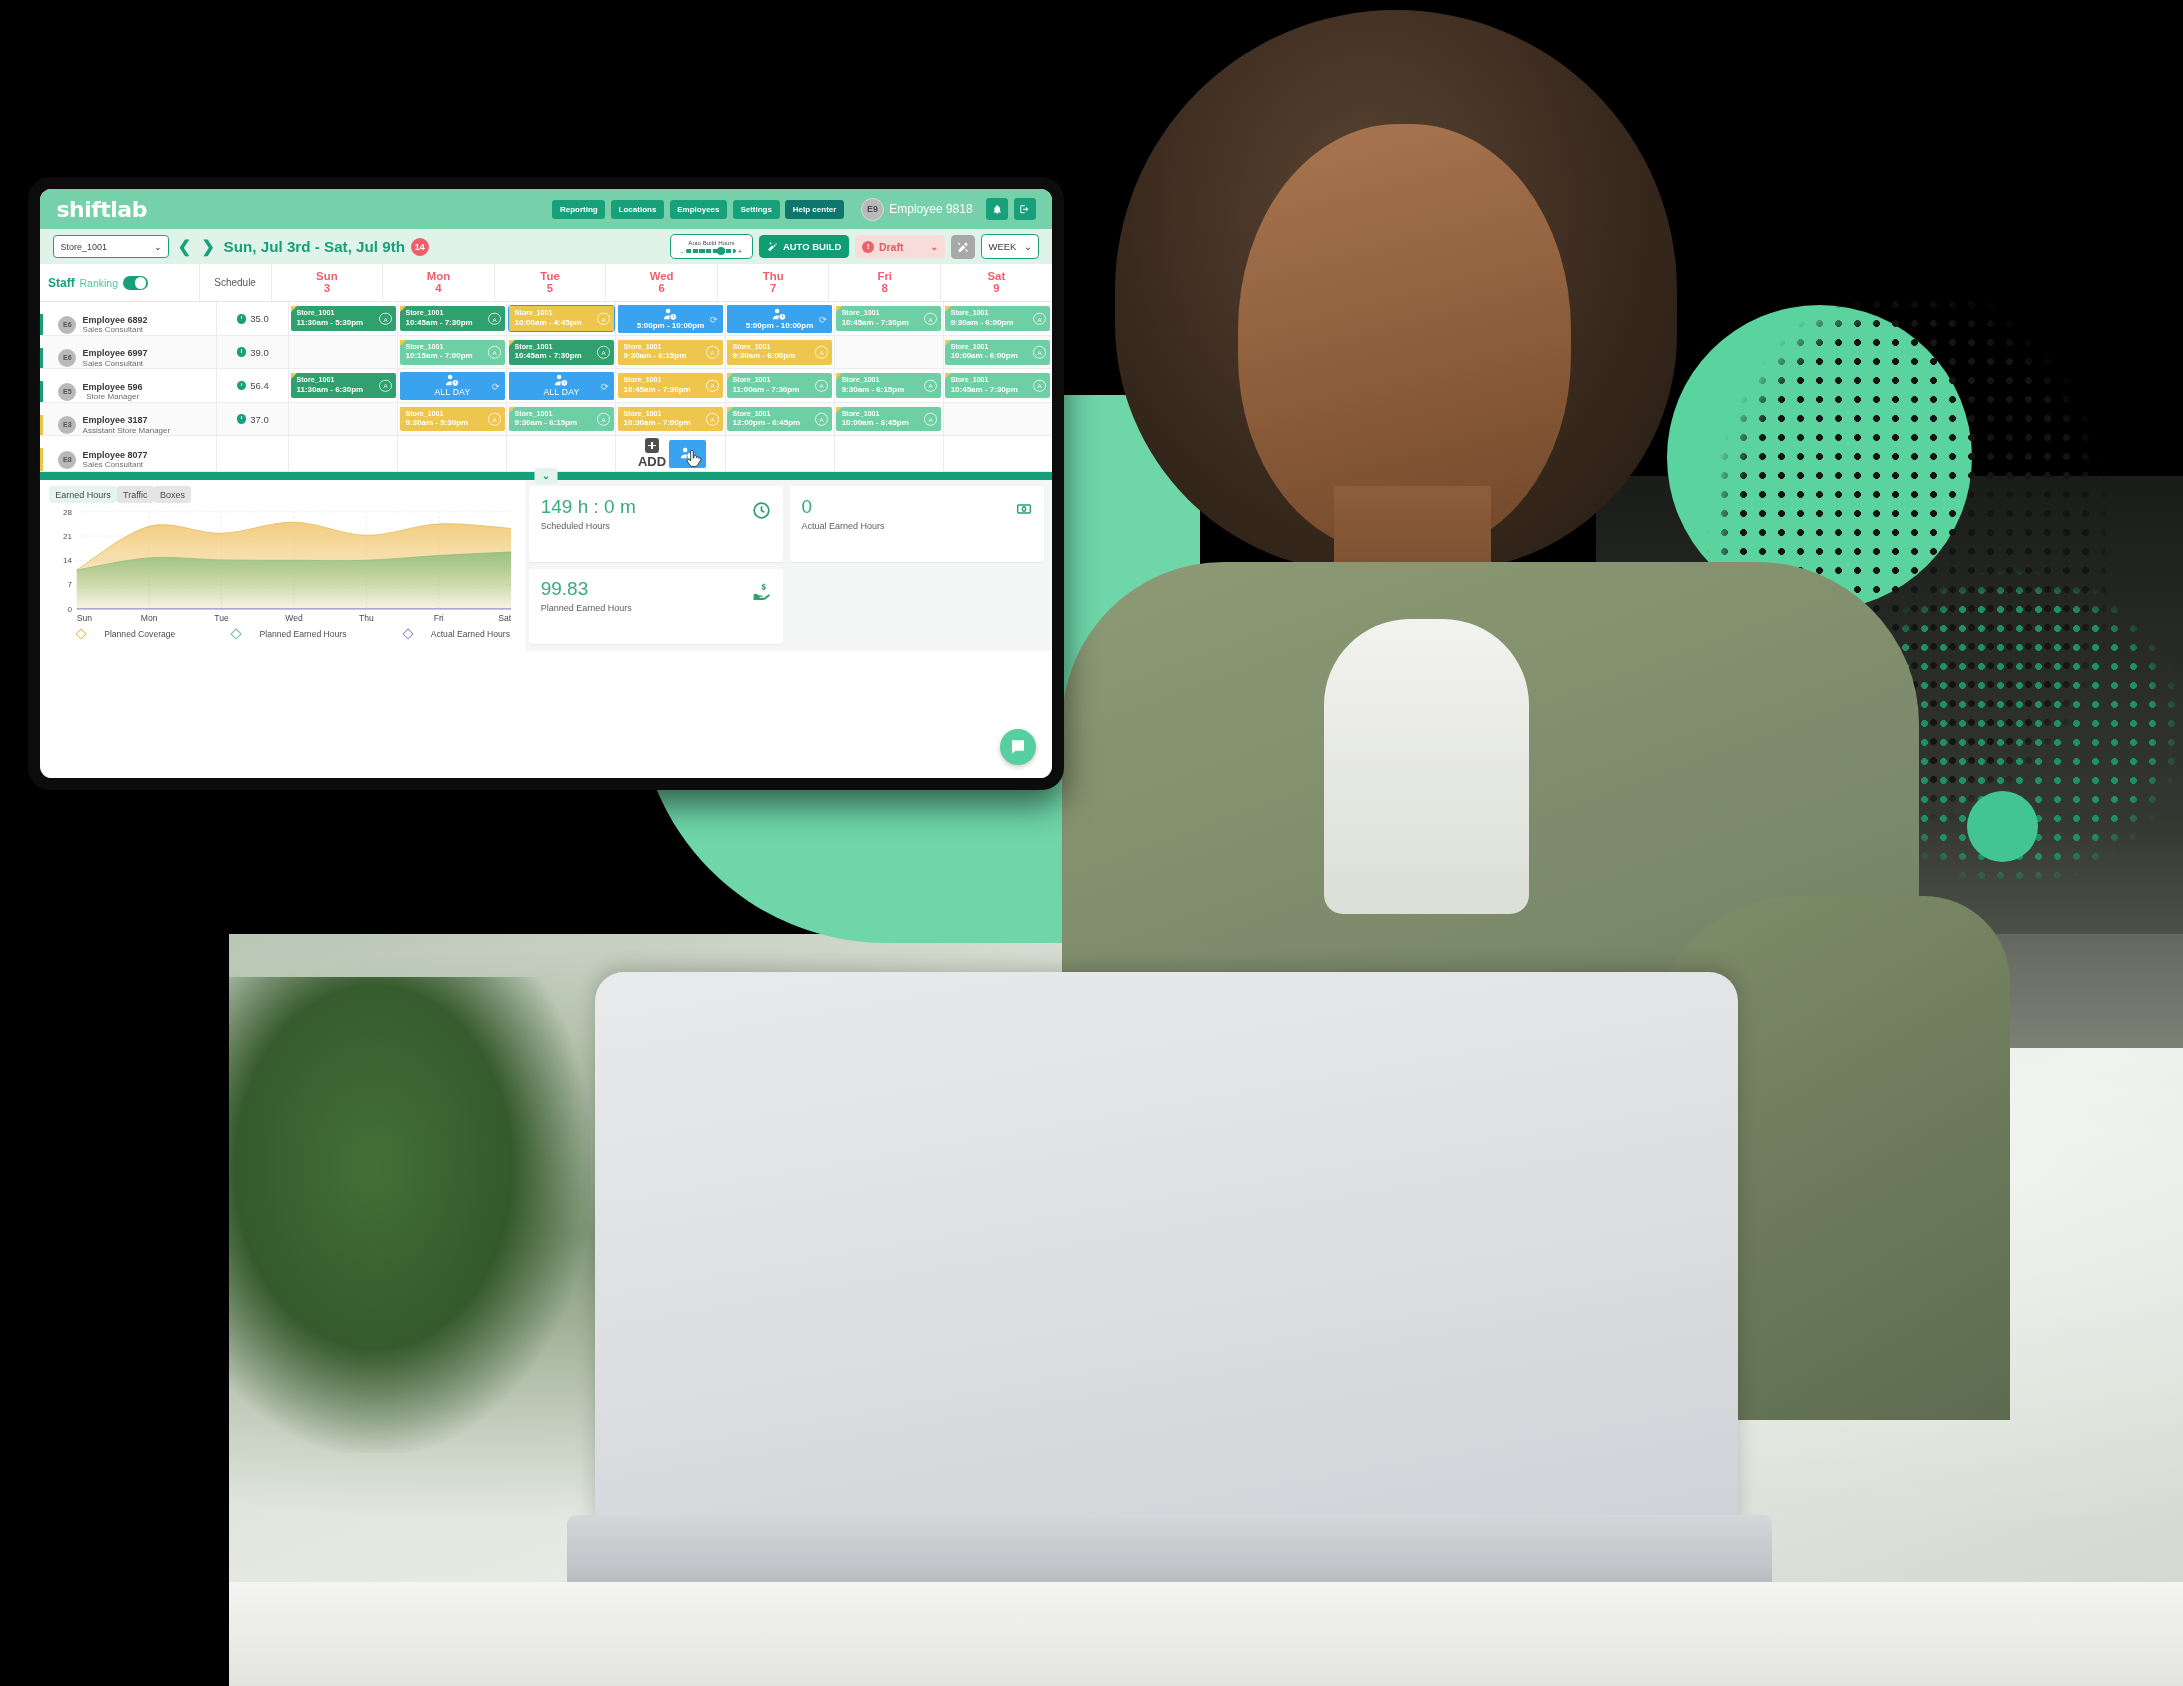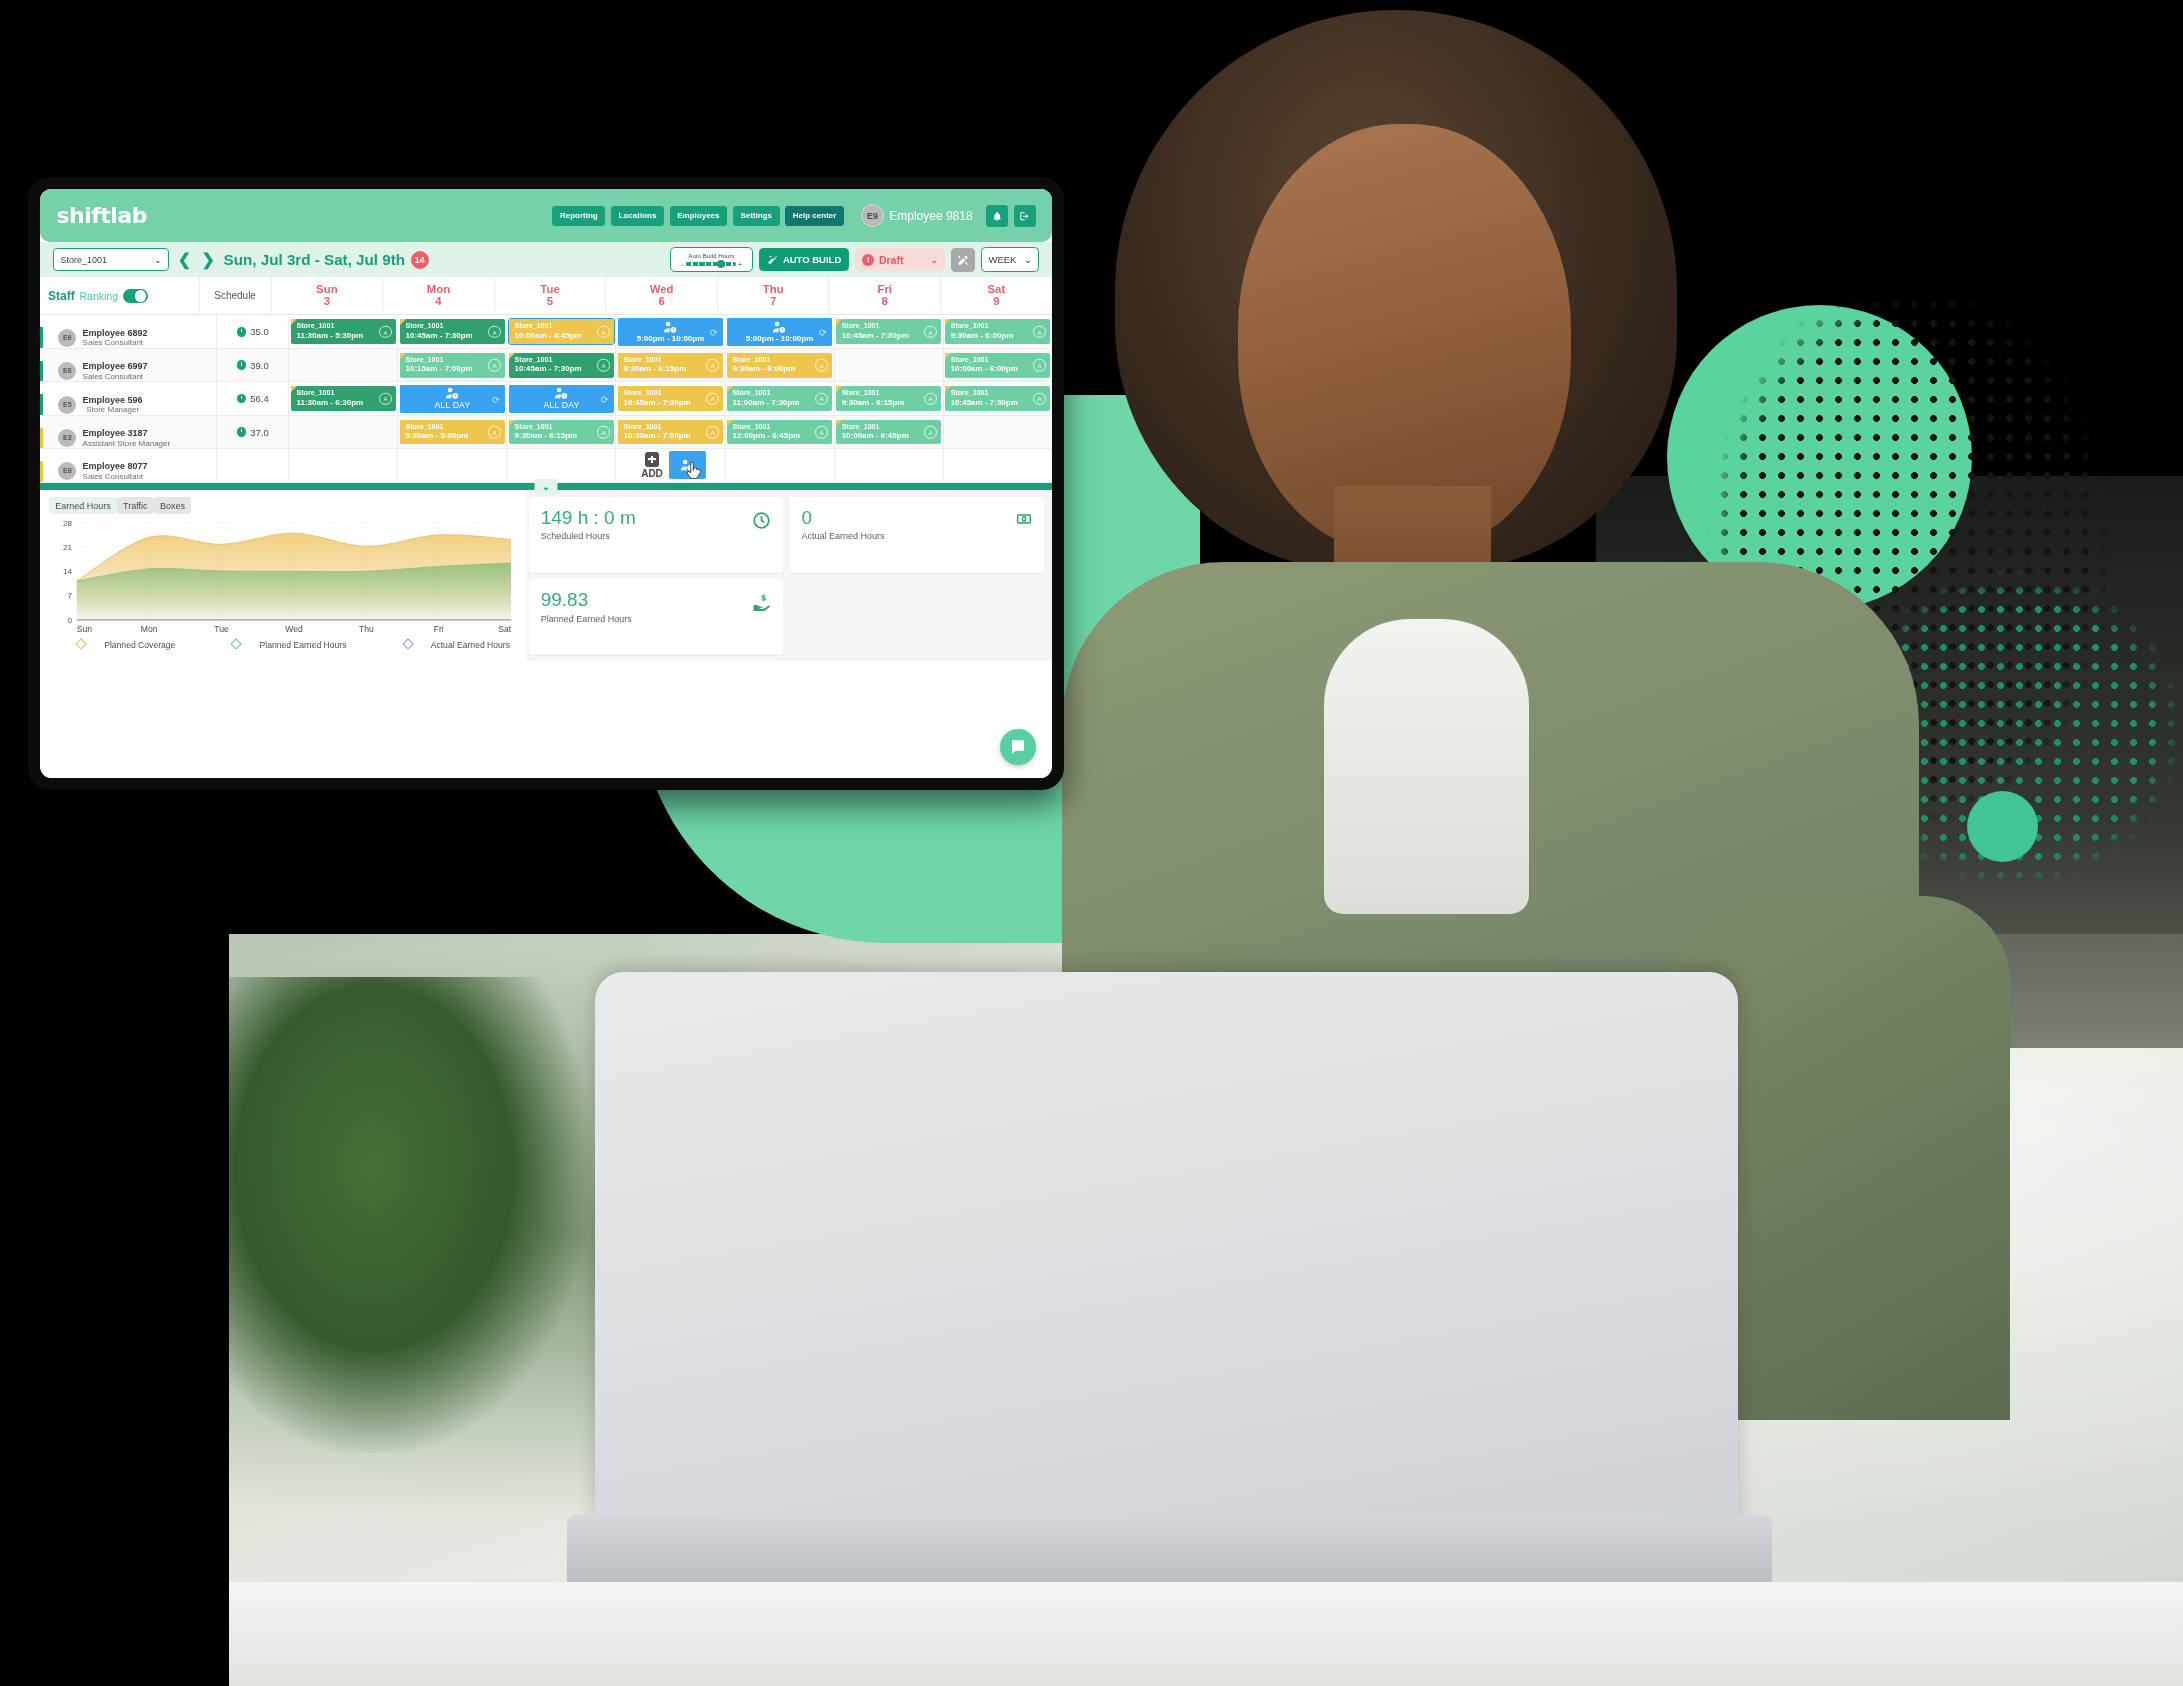--- a/index.html
+++ b/index.html
@@ -64,21 +64,21 @@
     background:linear-gradient(180deg,#f4f4f2 0%,#e3e3e0 100%);}
 
   
   #tablet{position:absolute;left:28px;top:177px;width:1036px;height:613px;
     background:#0c0c0c;border-radius:22px;
     box-shadow:0 14.3px 33px rgba(0,0,0,.55);}
   #app{position:absolute;left:12.4px;top:12.4px;right:12.4px;bottom:12.4px;
     background:#ffffff;border-radius:11.4px;overflow:hidden;}
 
   
-  .topbar{height:53px;background:#76d0aa;display:flex;align-items:center;padding:0 16px;border-radius:10px;}
+  .topbar{height:40px;background:#76d0aa;display:flex;align-items:center;padding:0 16px;}
   .logo{color:#fff;font-size:22px;font-weight:700;letter-spacing:-0.5px;font-family:"DejaVu Sans",sans-serif;}
   .nav{margin-left:auto;display:flex;align-items:center;gap:5.7px;}
   .nav-btn{background:#17a07a;color:#fff;font-size:8px;font-weight:700;
     padding:5.2px 7.6px;border-radius:3.3px;white-space:nowrap;}
   .nav-btn.help{background:#0f766e;color:#fff;}
   .user{display:flex;align-items:center;gap:5.2px;margin:0 7.6px 0 11.4px;}
   .avatar{width:21px;height:21px;border-radius:50%;background:#b9b9b9;color:#4a4a4a;
     display:flex;align-items:center;justify-content:center;font-size:9px;font-weight:700;
     border:1px solid #dcdcdc;}
   .user-name{color:#fff;font-size:12px;}
@@ -166,21 +166,21 @@
   .allday .refresh{position:absolute;right:4.8px;top:50%;transform:translateY(-50%);font-size:9.5px;color:#cfe9ff;}
   .ppl-ico{width:14.3px;height:12.4px;}
   .ppl-ico svg{width:14.3px;height:12.4px;fill:#fff;}
 
   .addcell{display:flex;align-items:center;justify-content:center;gap:0;width:100%;height:100%;}
   .add-btn{display:flex;flex-direction:column;align-items:center;gap:1px;width:33px;}
   .add-sq{width:14.3px;height:14.3px;border-radius:2.9px;background:#4f4f4f;position:relative;}
   .add-sq:before,.add-sq:after{content:"";position:absolute;background:#fff;}
   .add-sq:before{left:50%;top:3.3px;width:1.9px;height:7.6px;transform:translateX(-50%);}
   .add-sq:after{top:50%;left:3.3px;height:1.9px;width:7.6px;transform:translateY(-50%);}
-  .add-lbl{font-size:10px;color:#444;font-weight:600;}
+  .add-lbl{font-size:13px;color:#444;font-weight:600;}
   .off-btn{width:37px;height:28px;background:#3aa3ef;border-radius:1.9px;position:relative;
     display:flex;align-items:center;justify-content:center;color:#fff;font-size:7.1px;}
   .cursor-hand{position:absolute;left:17px;top:10.5px;width:16px;height:20px;
     filter:drop-shadow(0 0.5px 0.5px rgba(0,0,0,.35));}
 
   .grid-body-spacer{flex:1 1 auto;background:#fff;}
 
   
   .divider{height:7.6px;background:#14a07b;position:relative;}
   .div-handle{position:absolute;left:50%;transform:translateX(-50%);top:-4.3px;width:23px;height:16px;

